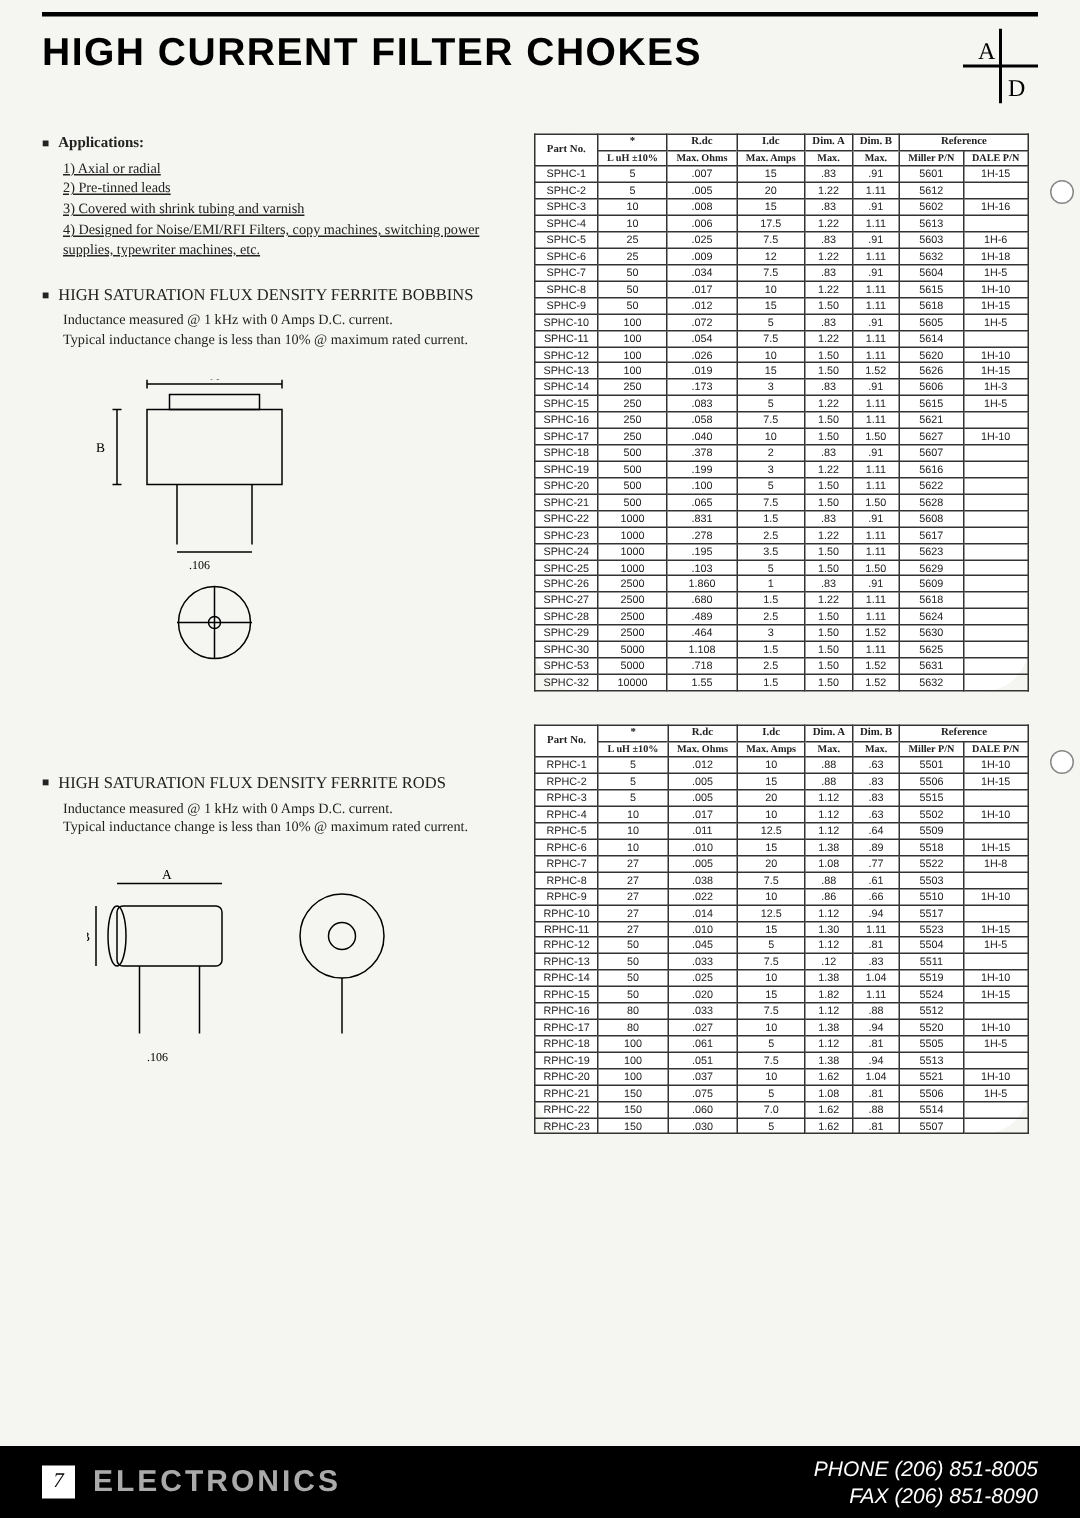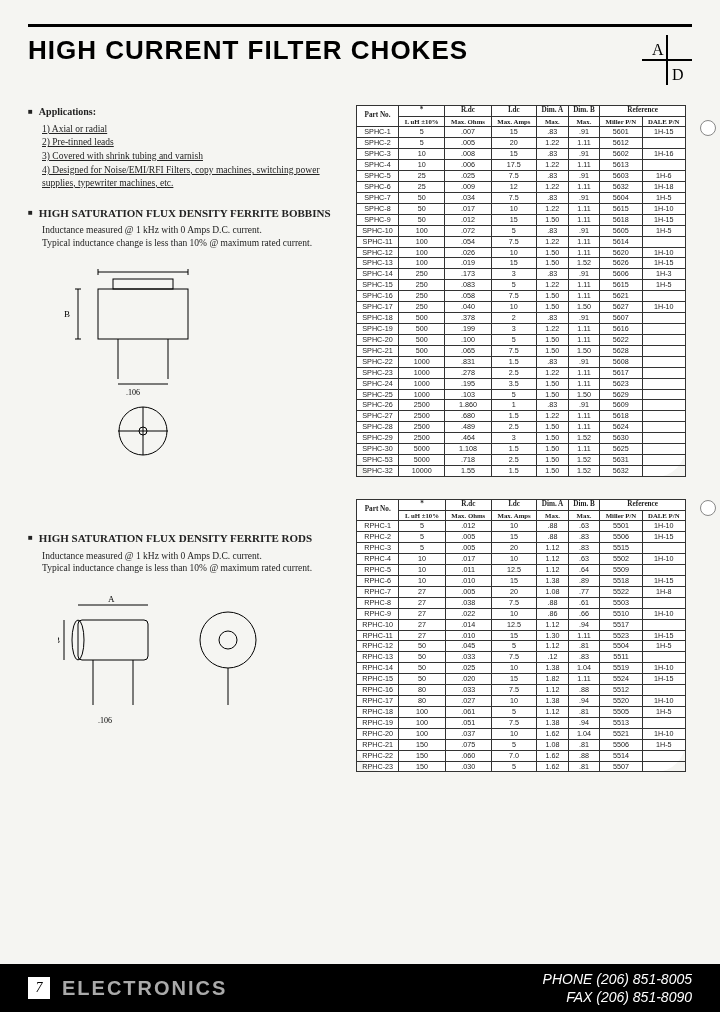--- a/index.html
+++ b/index.html
@@ -7,21 +7,21 @@
     width: 720px;
     height: 1012px;
     background: #f5f5f2;
     font-family: Georgia, 'Times New Roman', serif;
     position: relative;
     color: #222;
   }
   .page {
     width: 720px;
     height: 1012px;
-    padding: 24px 28px 0 28px;
+    padding: 8px 28px 0 28px;
     position: relative;
   }
   .header-rule { height: 3px; background: #000; margin-bottom: 8px; }
   .header-row { display: flex; justify-content: space-between; align-items: flex-start; }
   .title {
     font-family: Impact, 'Arial Black', sans-serif;
     font-size: 26px;
     letter-spacing: 1px;
     font-weight: 900;
     color: #000;
@@ -32,21 +32,21 @@
   .left-col { width: 320px; font-size: 10px; line-height: 1.35; }
   .right-col { width: 330px; }
 
   .bullet { display: flex; margin-bottom: 4px; }
   .bullet::before { content: "■"; font-size: 8px; margin-right: 6px; margin-top: 2px; }
   .bold { font-weight: bold; }
   .app-list { margin-left: 14px; font-size: 9.5px; text-decoration: underline; }
   .app-list div { margin-bottom: 1px; }
 
   .section { margin-top: 16px; }
-  .section-title { font-size: 11px; font-weight: bold; }
+  .section-title { font-size: 11px; font-weight: normal; }
   .section-sub { font-size: 9.5px; margin-left: 14px; line-height: 1.3; }
 
   .drawing { margin: 20px 0 0 30px; }
   .drawing svg { display: block; }
 
   table.data {
     border-collapse: collapse;
     font-size: 7.2px;
     width: 100%;
     background: #fff;

